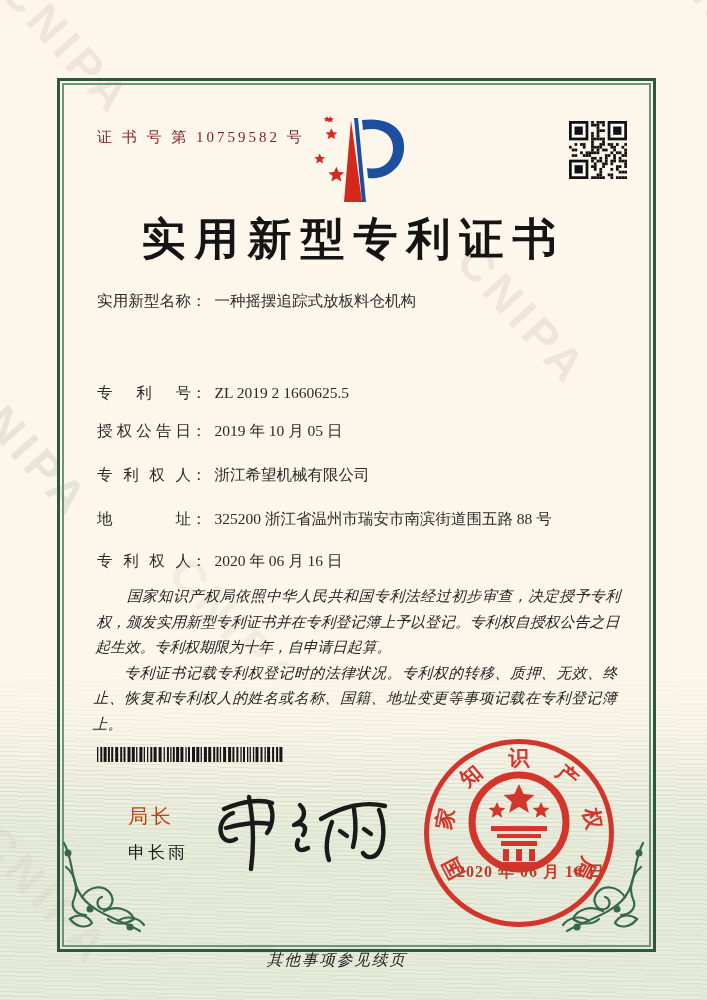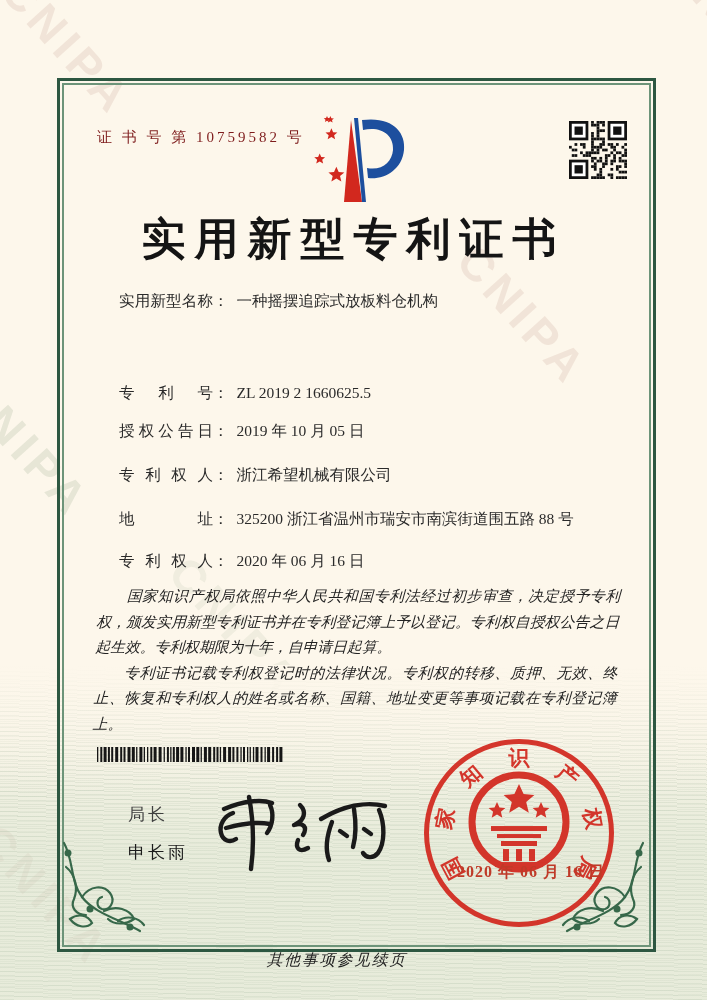--- a/index.html
+++ b/index.html
@@ -31,36 +31,36 @@
   .certno{position:absolute;left:97px;top:128px;font-size:15px;letter-spacing:3px;color:#7f1d1d;}
 
   .logo{position:absolute;left:288px;top:106px;width:130px;height:102px;}
 
   .qr{position:absolute;left:569px;top:121px;width:58px;height:58px;}
 
   .title{position:absolute;left:57px;top:210px;width:593px;text-align:center;
          font-size:44px;font-weight:bold;letter-spacing:9px;color:#141414;}
 
   
-  .frow{position:absolute;left:97px;font-size:15.5px;white-space:nowrap;color:#2a2a2a;margin-left:22px;}
+  .frow{position:absolute;left:97px;font-size:15.5px;white-space:nowrap;color:#2a2a2a;}
   .flabel{display:inline-block;width:94px;text-align:justify;text-align-last:justify;vertical-align:top;}
   .fcolon{display:inline-block;margin-right:8px;}
   .r1{top:291px}.r2{top:339px}.r3{top:383px}.r4{top:421px}.r5{top:465px}.r6{top:509px}.r7{top:551px}
   .fpair2{position:absolute;left:263px;top:0;white-space:nowrap;}
   .fpair2 .flabel{width:auto;text-align:left;text-align-last:auto;}
 
   
   .paras{position:absolute;left:95px;top:584px;width:523px;font-size:14.8px;line-height:1.73;
          font-style:italic;color:#222;text-align:justify;transform:skewX(-2deg);}
   .paras p{margin:0;text-indent:2em;}
 
   .barcode{position:absolute;left:97px;top:747px;width:186px;height:15px;}
 
   .sig-title{position:absolute;left:128px;top:803px;font-family:"Liberation Sans","DejaVu Sans",sans-serif;
-             font-size:17px;letter-spacing:3px;color:#404040;}
+             font-size:20px;letter-spacing:3px;color:#c2410c;}
   .sig-name{position:absolute;left:128px;top:841px;font-family:"Liberation Sans","DejaVu Sans",sans-serif;
              font-size:17px;letter-spacing:3px;color:#1c1c1c;}
   .sig-script{position:absolute;left:203px;top:776px;width:195px;height:102px;}
 
   
   .seal{position:absolute;left:424px;top:739px;width:190px;height:188px;z-index:5;opacity:0.93;}
   .seal-ring{position:absolute;inset:0;border:5px solid #d2281e;border-radius:50%;}
   .seal-char{position:absolute;left:50%;top:50%;width:24px;height:24px;margin:-12px 0 0 -12px;
              color:#d2281e;font-size:21px;font-weight:bold;text-align:center;line-height:24px;}
   .seal-emblem{position:absolute;left:50%;top:50%;transform:translate(-50%,-56%);}

